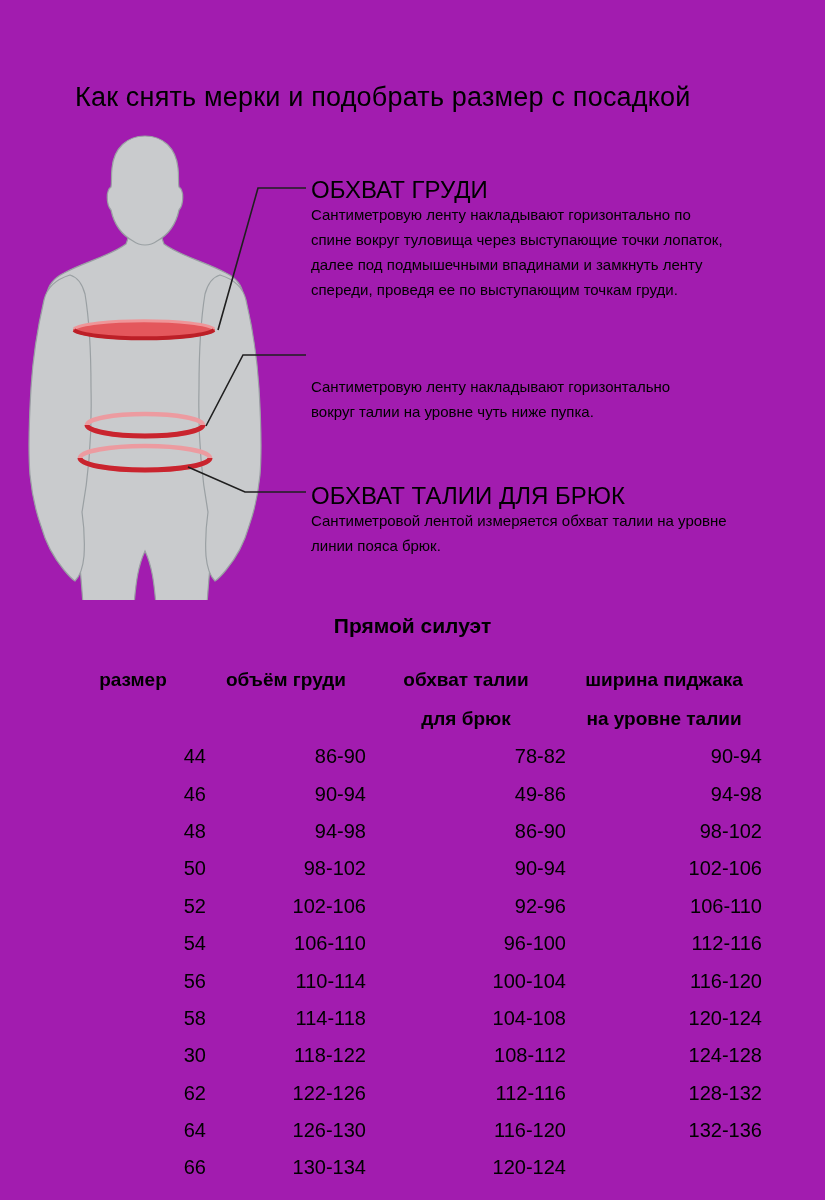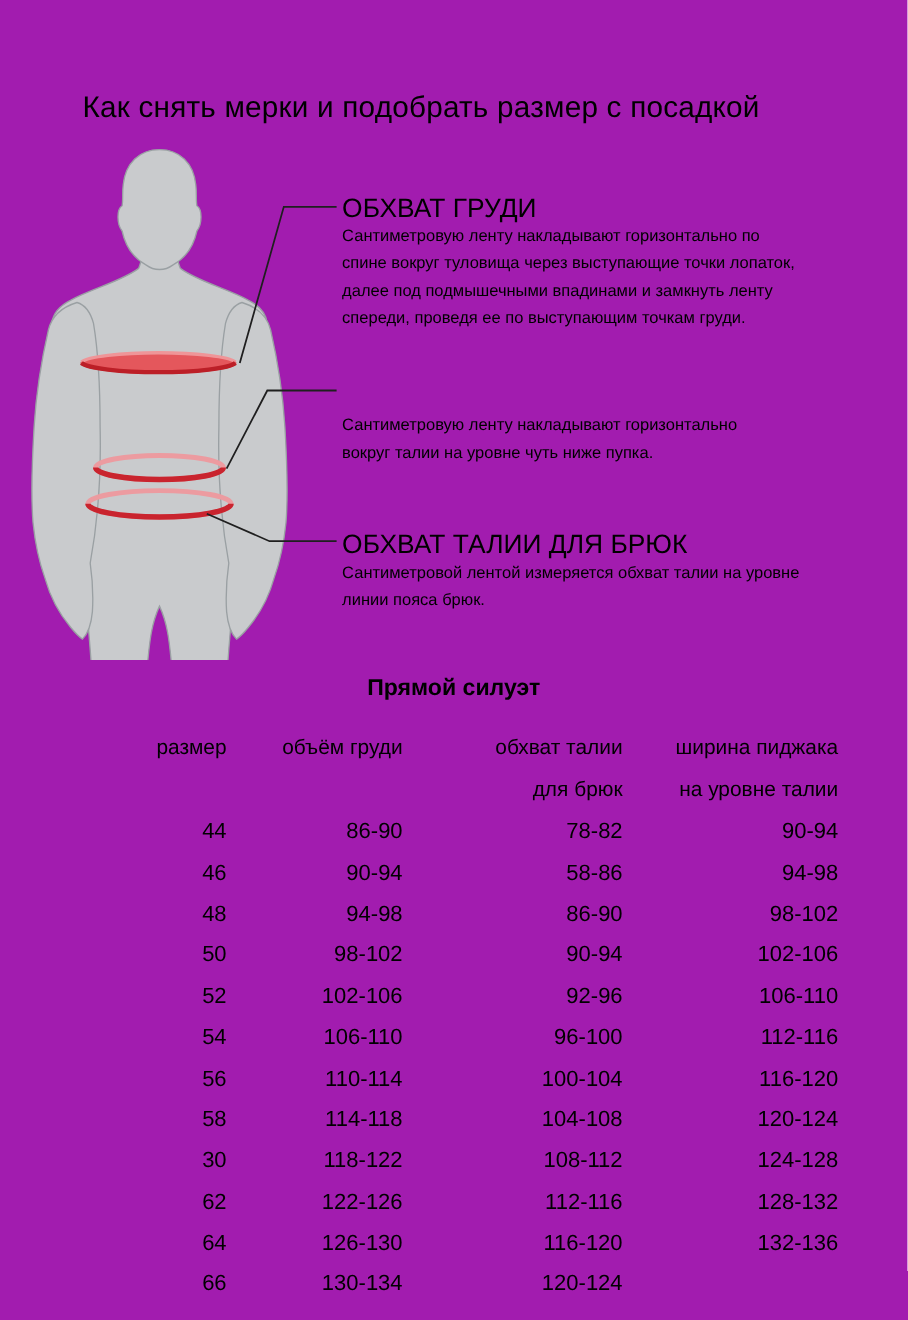--- a/index.html
+++ b/index.html
@@ -27,21 +27,21 @@
   .table-title {
     position:absolute; left:0; top:614px; width:825px; text-align:center;
     font-size:21px; font-weight:700;
   }
   .size-table { position:absolute; left:60px; top:661px; width:702px; }
   .t-head-row, .t-row {
     display:grid; grid-template-columns:146px 160px 200px 196px; align-items:center;
   }
   .t-head-row { height:38.5px; }
   .t-row { height:37.4px; }
-  .t-hcell { text-align:right; font-size:19px; }
+  .t-hcell { text-align:center; font-size:19px;font-weight:bold; }
   .t-cell  { text-align:right; font-size:20px; }
 </style>
 </head>
 <body>
 
 <div class="page">
 
   <div class="title">Как снять мерки и подобрать размер с посадкой</div>
 
   <svg class="figure-svg" viewBox="0 0 825 470">
@@ -162,21 +162,21 @@
     <div>
         <div class="t-row">
           <div class="t-cell">44</div>
           <div class="t-cell">86-90</div>
           <div class="t-cell">78-82</div>
           <div class="t-cell">90-94</div>
         </div>
         <div class="t-row">
           <div class="t-cell">46</div>
           <div class="t-cell">90-94</div>
-          <div class="t-cell">58-86</div>
+          <div class="t-cell">49-86</div>
           <div class="t-cell">94-98</div>
         </div>
         <div class="t-row">
           <div class="t-cell">48</div>
           <div class="t-cell">94-98</div>
           <div class="t-cell">86-90</div>
           <div class="t-cell">98-102</div>
         </div>
         <div class="t-row">
           <div class="t-cell">50</div>

